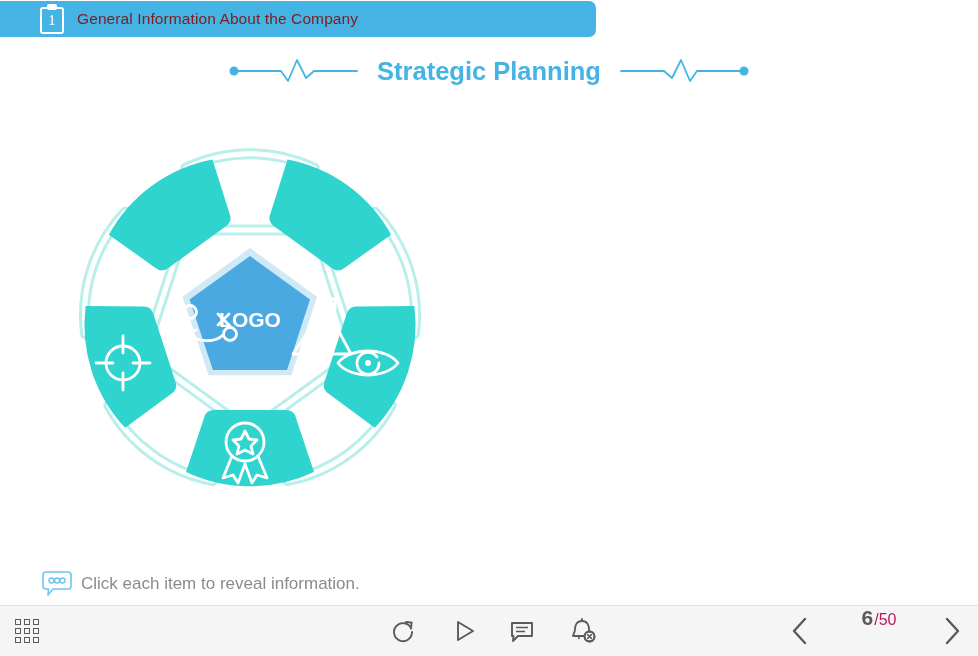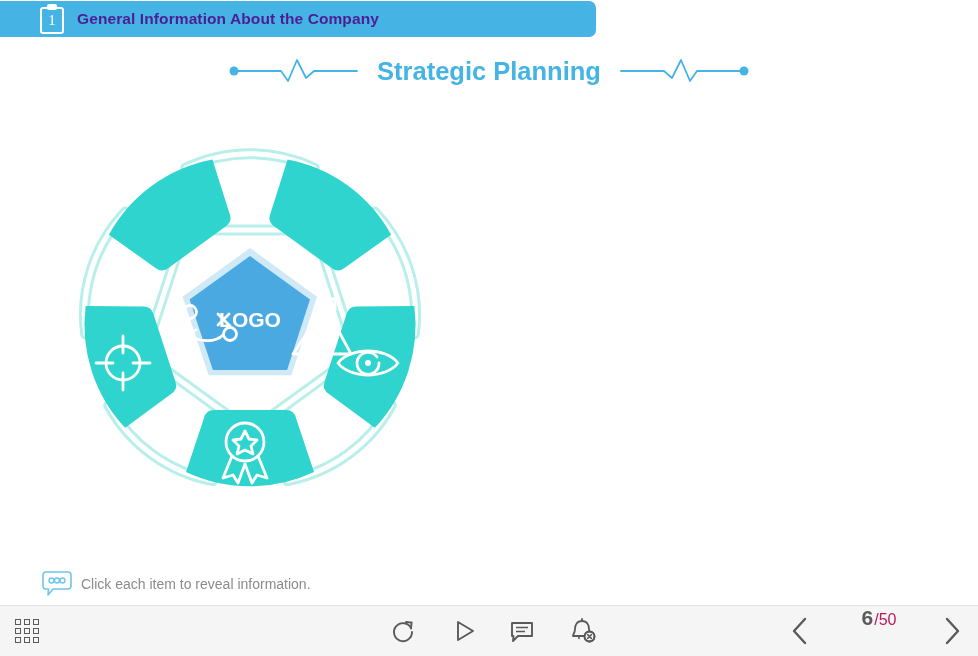--- a/index.html
+++ b/index.html
@@ -65,23 +65,23 @@
     position: absolute;
     left: 0; top: 5px;
     width: 24px;
     text-align: center;
     font-size: 15px;
     color: #ffffff;
     line-height: 22px;
     font-family: "Liberation Serif", serif;
   }
   #header-title {
-    color: #4c1d95;
+    color: #7f1d1d;
     font-size: 15.5px;
-    font-weight: bold;
+    font-weight: normal;
     letter-spacing: .1px;
     white-space: nowrap;
   }
 
   
   #title-row {
     position: absolute;
     left: 0;
     top: 50px;
     width: 978px;
@@ -117,21 +117,21 @@
     display: flex;
     align-items: center;
   }
   #hint-icon {
     width: 30px;
     height: 28px;
     flex: 0 0 auto;
     margin-right: 9px;
   }
   #hint-text {
-    font-size: 14px;
+    font-size: 17px;
     color: #8b8b8b;
     font-family: "Liberation Sans", sans-serif;
     white-space: nowrap;
   }
 
   
   #toolbar {
     position: absolute;
     left: 0;
     top: 605px;

